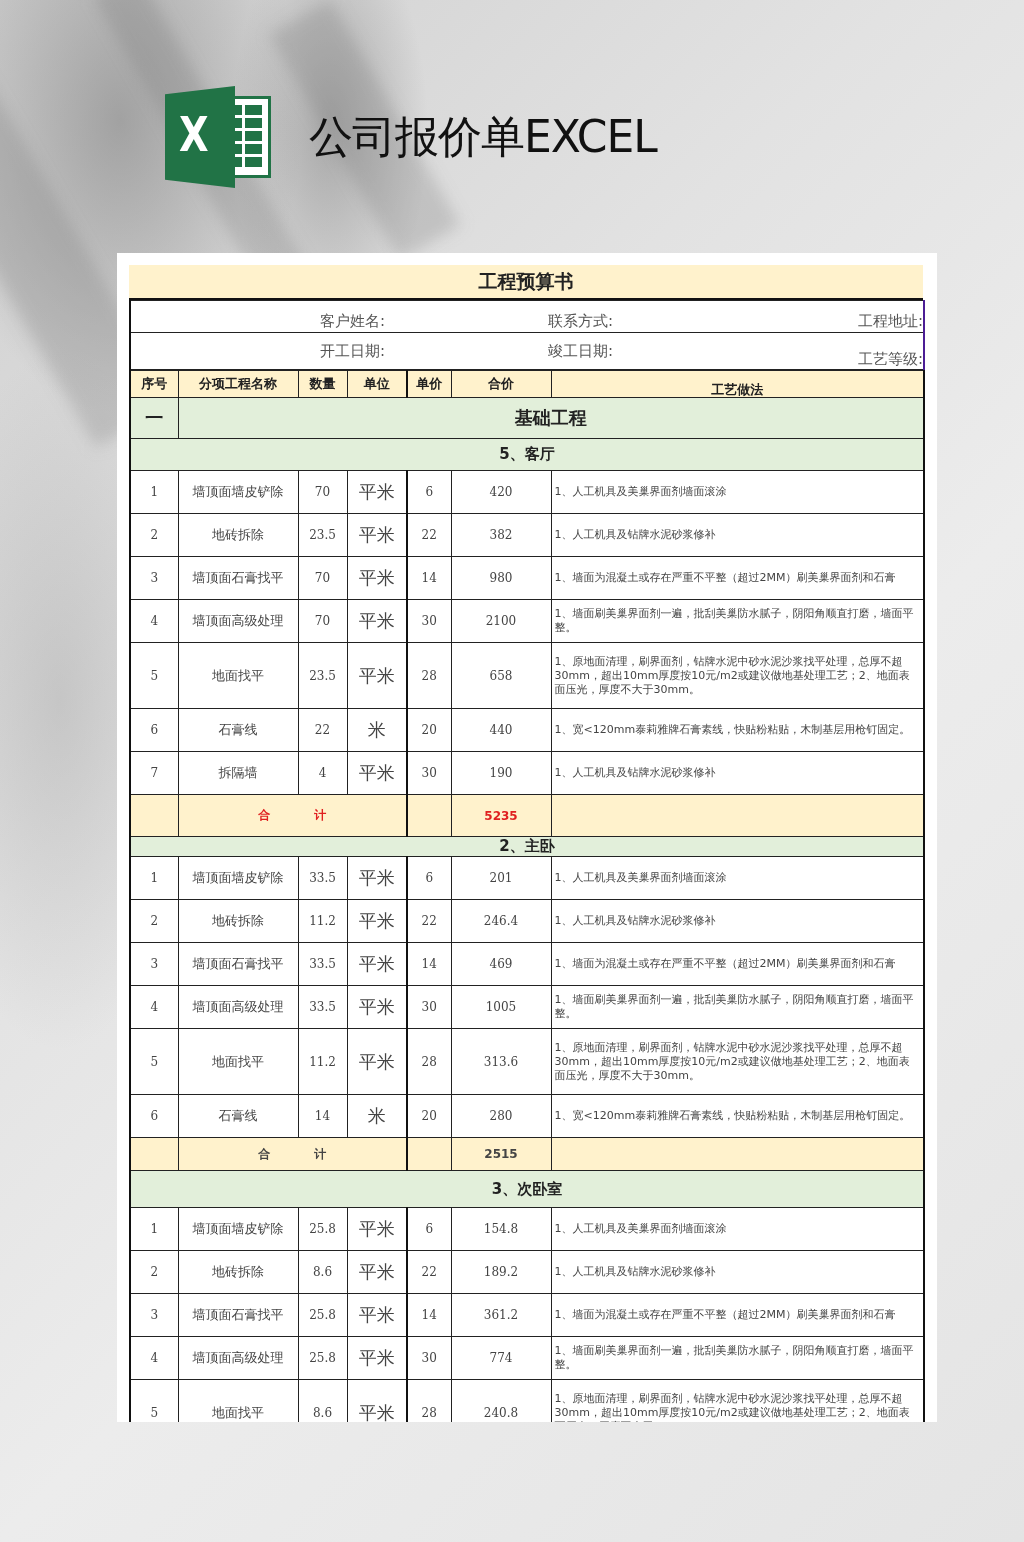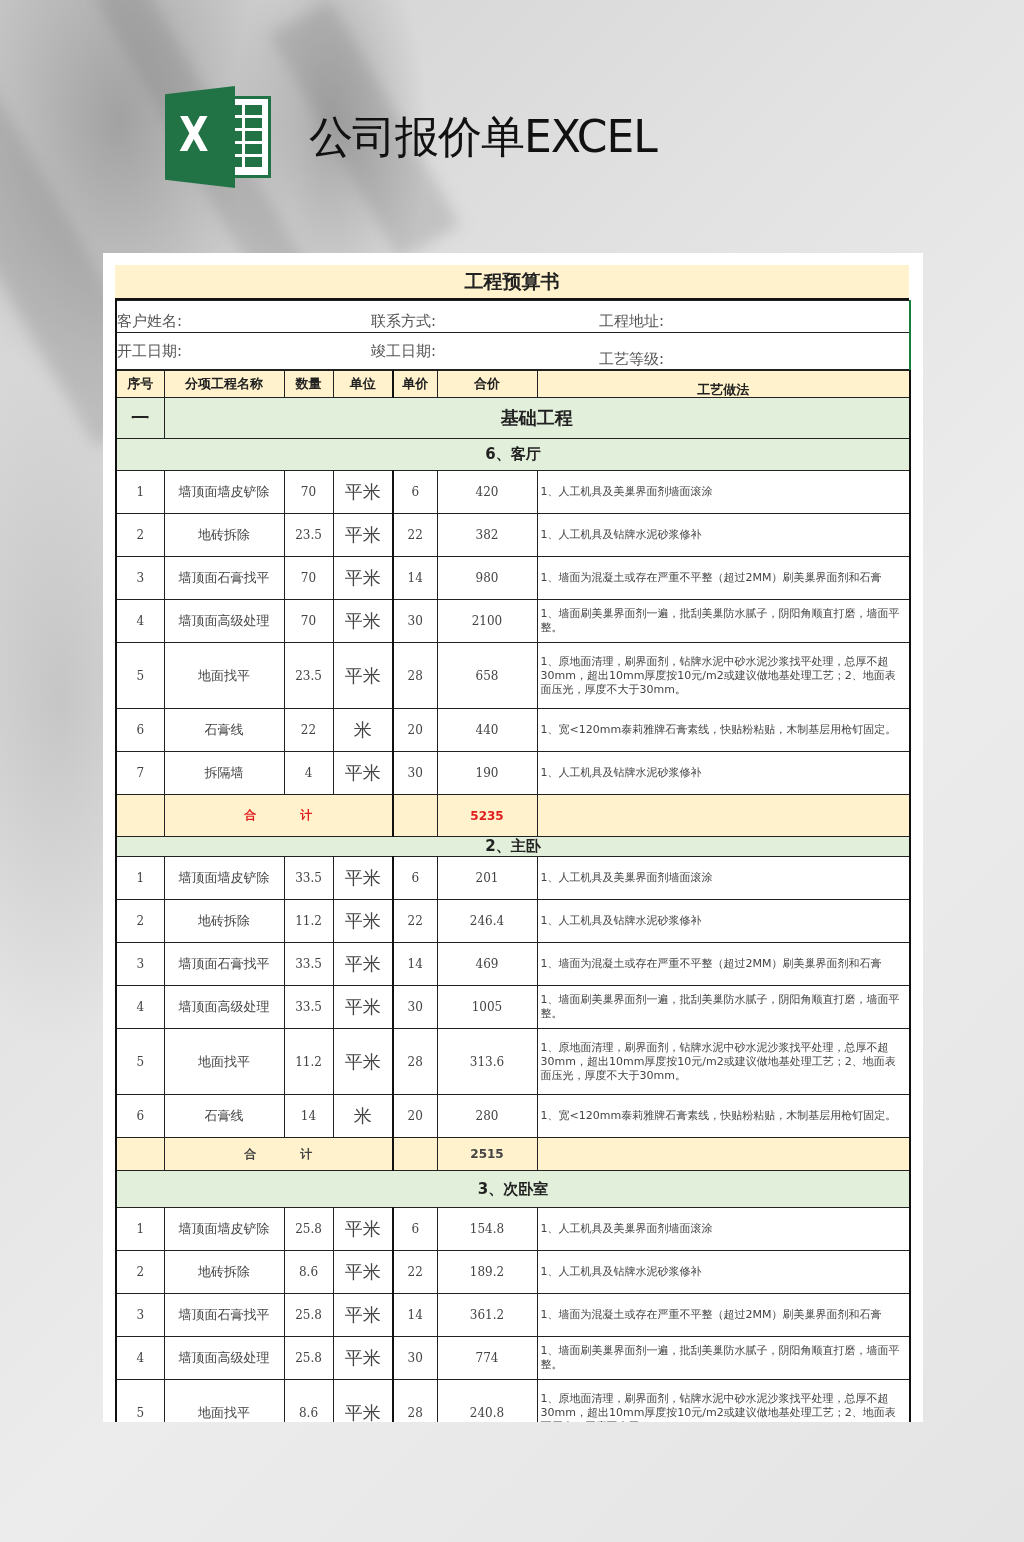--- a/index.html
+++ b/index.html
@@ -17,30 +17,30 @@
   .xl-logo { width:108px; height:102px; position:relative; }
   .xl-book { position:absolute; left:0; top:0; width:70px; height:102px; background:#217346;
     clip-path: polygon(0 8%, 100% 0, 100% 100%, 0 92%); }
   .xl-sheet { position:absolute; left:58px; top:10px; width:48px; height:82px; background:#fff; border:3px solid #217346; box-sizing:border-box; }
   .xl-grid { position:absolute; left:6px; top:6px; right:6px; bottom:6px;
     background: repeating-linear-gradient(to bottom, #217346 0 10px, #fff 10px 13px); }
   .xl-grid::after { content:""; position:absolute; left:10px; top:0; bottom:0; width:3px; background:#fff; }
   .xl-x { position:absolute; left:14px; top:18px; color:#fff; font-family:"DejaVu Sans", sans-serif; font-weight:bold; font-size:48px; line-height:60px; transform:scaleX(0.8); transform-origin:left; }
   .page-title { margin-left:36px; font-size:44px; color:#111; font-family:"DejaVu Sans", sans-serif; letter-spacing:-1px; }
 
-  .panel { position:absolute; left:103px; top:253px; width:820px; height:1169px; background:#fff; overflow:hidden; }
+  .panel { position:absolute; left:117px; top:253px; width:820px; height:1169px; background:#fff; overflow:hidden; }
   .sheet { position:absolute; left:12px; top:12px; width:794px; }
   .title-band { height:33px; background:#fff2cc; display:flex; align-items:center; justify-content:center;
     font-size:19px; font-weight:bold; color:#222; border-bottom:2px solid #111; }
   table { border-collapse:collapse; width:794px; table-layout:fixed; }
   td { border:1px solid #222; font-size:12px; color:#444; text-align:center; vertical-align:middle; padding:0;
     font-family:"DejaVu Serif", serif; overflow:hidden; }
-  .info td { border-left:none; border-right:none; text-align:left; font-family:"DejaVu Sans", sans-serif; font-size:15px; color:#555; padding-top:8px; line-height:20px;margin-left:36px; }
+  .info td { border-left:none; border-right:none; text-align:right; font-family:"DejaVu Sans", sans-serif; font-size:15px; color:#555; padding-top:8px; line-height:20px;margin-left:36px; }
   .info tr td:first-child { border-left:2px solid #111; }
-  .info tr td:last-child { border-right:2px solid #15803d; }
+  .info tr td:last-child { border-right:2px solid #4c1d95; }
   .hdr td { background:#fff2cc; font-weight:bold; font-family:"DejaVu Sans", sans-serif; color:#222; font-size:13px; }
   .cat td { background:#e2efda; font-size:18px; font-weight:bold; font-family:"DejaVu Sans", sans-serif; color:#222; }
   .sec td { background:#e2efda; font-size:15px; font-weight:bold; font-family:"DejaVu Sans", sans-serif; color:#222; }
   .tot td { background:#fff2cc; font-weight:bold; font-family:"DejaVu Sans", sans-serif; font-size:12px; }
   .desc { text-align:left; padding-left:3px !important; padding-right:4px !important; font-family:"DejaVu Sans", sans-serif !important; font-size:11px !important; line-height:14px; color:#444; }
   .name { font-family:"DejaVu Sans", sans-serif; font-size:13px; }
   .unit { font-family:"DejaVu Sans", sans-serif; font-size:18px; }
   .red { color:#e02020 !important; }
   .outer-l { border-left:2px solid #111 !important; }
   .outer-r { border-right:2px solid #111 !important; }
@@ -108,21 +108,21 @@
         <td>合价</td>
         <td class="outer-r" style="vertical-align:bottom;line-height:14px;">工艺做法</td>
       </tr>
       <tr class="cat" style="height:41px">
         <td class="outer-l">一</td>
         <td colspan="6" class="outer-r">基础工程</td>
       </tr>
       </tbody>
         <tbody id="rows-body">
           <tr class="sec" style="height: 32px;">
-            <td colspan="7" class="outer-l outer-r">6、客厅</td>
+            <td colspan="7" class="outer-l outer-r">5、客厅</td>
           </tr>
           <tr style="height: 43px;">
             <td class="outer-l">1</td>
             <td class="name">墙顶面墙皮铲除</td>
             <td>70</td>
             <td class="unit">平米</td>
             <td class="thick-l">6</td>
             <td>420</td>
             <td class="desc outer-r">1、人工机具及美巢界面剂墙面滚涂</td>
           </tr>

